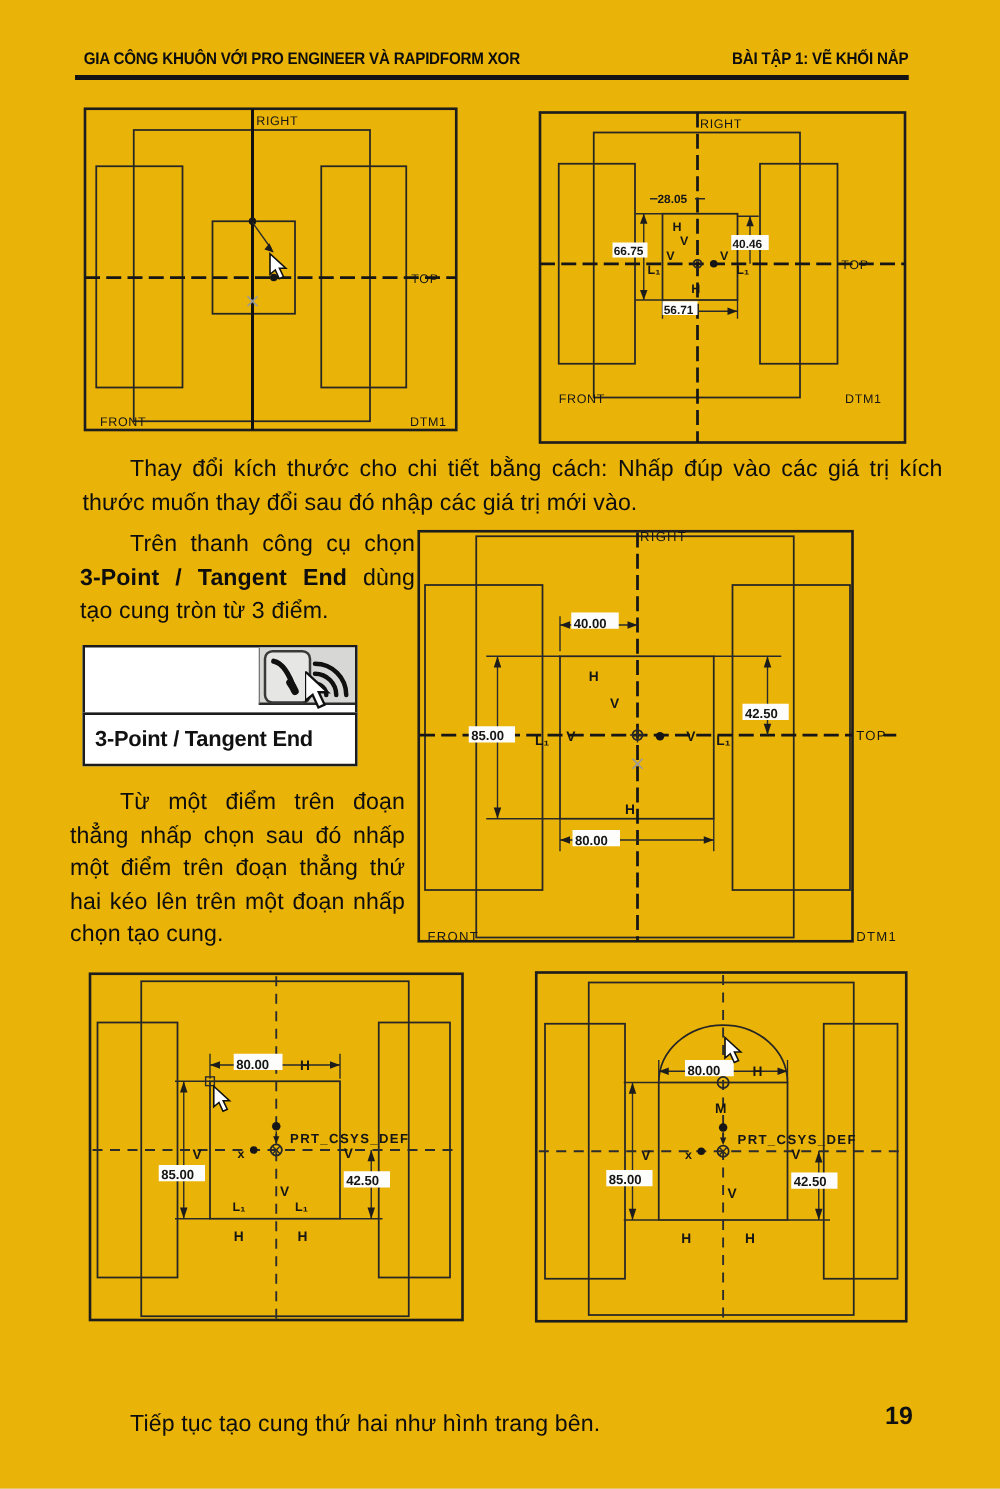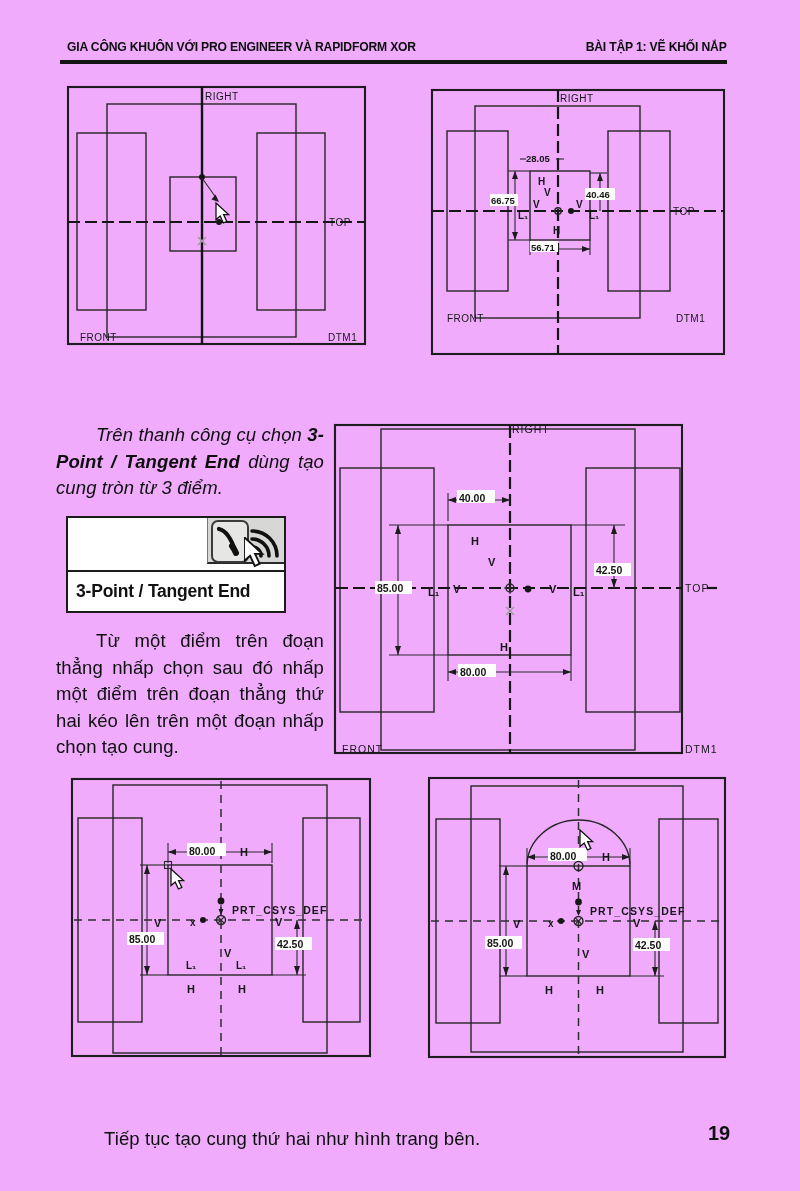--- a/index.html
+++ b/index.html
@@ -1,29 +1,29 @@
 <!DOCTYPE html>
 <html><head>
 <meta charset="utf-8">
 <style>
   html,body{margin:0;padding:0;background:#e8e8e8;}
-  .page{position:relative;width:800px;height:1191px;background:#f0abfc;overflow:hidden;
+  .page{position:relative;width:800px;height:1191px;background:#eab308;overflow:hidden;
         font-family:"Liberation Sans","DejaVu Sans",sans-serif;color:#111;}
   
   .hdr{position:absolute;top:39px;font-weight:bold;font-size:13.5px;letter-spacing:-0.2px;
        white-space:nowrap;color:#0d0d0d;}
   .hdr-left{left:67px;transform:scaleX(0.9);transform-origin:left center;}
   .hdr-right{right:73px;transform:scaleX(0.9);transform-origin:right center;}
   .hdr-rule{position:absolute;left:60px;top:60px;width:667px;height:4px;background:#141414;}
   
   .p{position:absolute;font-size:18.5px;line-height:26.5px;color:#0e0e0e;
      text-align:justify;letter-spacing:0.1px;}
   .p b{font-weight:bold;}
   #p1{left:66px;top:362px;width:688px;text-indent:38px;}
-  #p2{left:56px;top:422px;width:268px;text-indent:40px;font-style:italic;}
+  #p2{left:64px;top:422px;width:268px;text-indent:40px;}
   #p3{left:56px;top:628px;width:268px;text-indent:40px;}
   #p4{left:104px;top:1126px;width:560px;text-align:left;}
   .pagenum{position:absolute;left:708px;top:1122px;font-size:20px;font-weight:bold;}
   
   .tbwrap{position:absolute;left:66px;top:516px;width:220px;}
   .tb-box{position:relative;height:52px;border:2px solid #1c1c1c;background:#fff;}
   .tb-gray{position:absolute;right:0;top:0;width:76px;height:44px;background:#d7d7d5;
            border-left:1px solid #777;border-bottom:2px solid #2a2a2a;}
   .arc-btn{position:absolute;left:3px;top:2px;width:34px;height:39px;background:#e6e6e4;
            border:2px solid #3a3a3a;border-radius:7px;}
@@ -145,20 +145,21 @@
       <text class="lblS" x="146" y="120">V</text>
       <text class="lblS" x="159" y="131">L₁</text>
       <text class="lblS" x="123" y="146">H</text>
     </g>
     <text class="datumS" x="130" y="14">RIGHT</text>
     <text class="datumS" x="243" y="127">TOP</text>
     <text class="datumS" x="17" y="234">FRONT</text>
     <text class="datumS" x="246" y="234">DTM1</text>
   </svg>
 
+  <div class="p" id="p1">Thay đổi kích thước cho chi tiết bằng cách: Nhấp đúp vào các giá trị kích thước muốn thay đổi sau đó nhập các giá trị mới vào.</div>
 
   <div class="p" id="p2"><span>Trên thanh công cụ chọn </span><b>3-Point / Tangent End</b><span> dùng tạo cung tròn từ 3 điểm.</span></div>
 
   <div class="tbwrap">
     <div class="tb-box">
       <div class="tb-gray">
         <div class="arc-btn">
           <svg width="30" height="35" viewBox="0 0 30 35">
             <path d="M6,7 Q16,9 23,31" stroke="#101010" stroke-width="4.2" fill="none" stroke-linecap="round"></path>
             <path d="M19,24 Q21.5,27.5 23,31" stroke="#101010" stroke-width="6" fill="none" stroke-linecap="round"></path>

